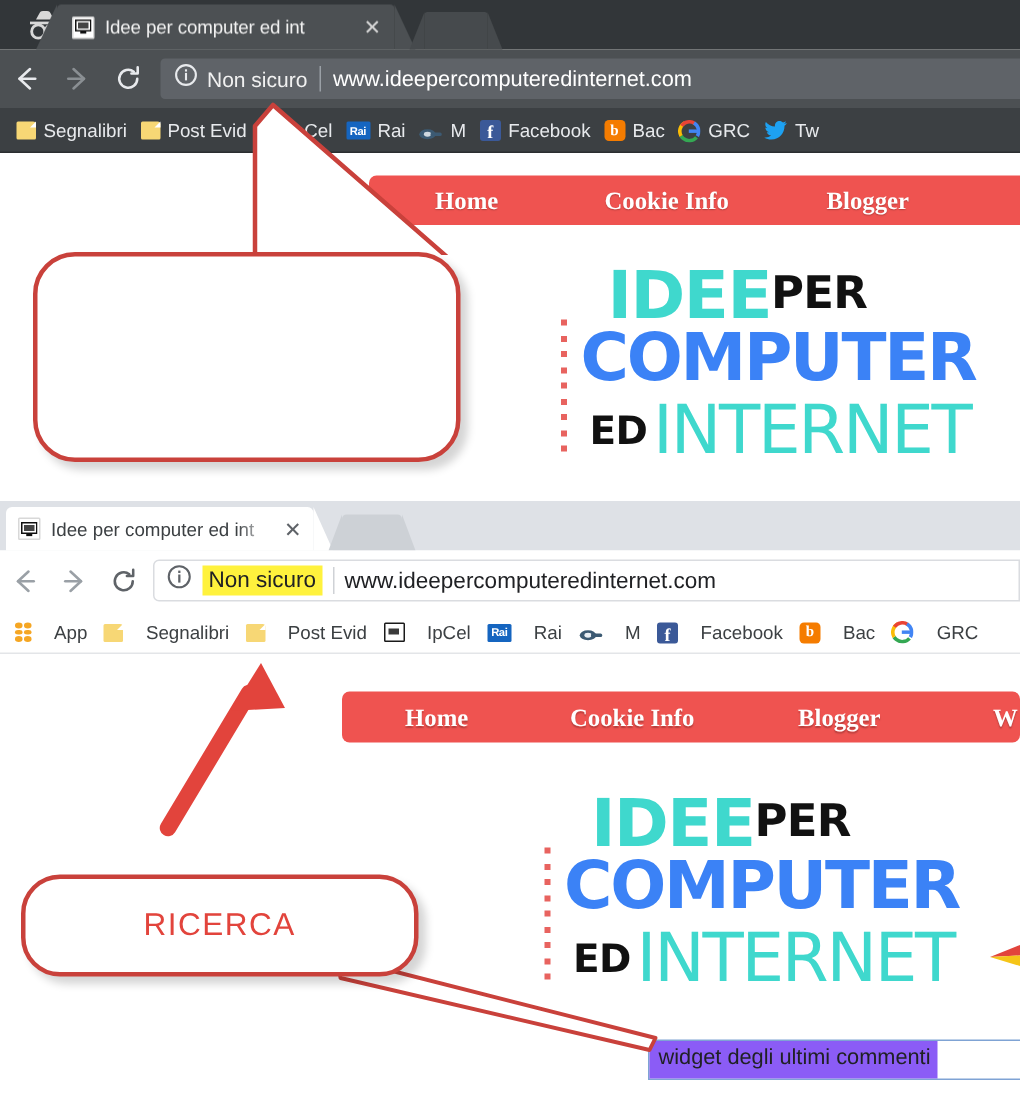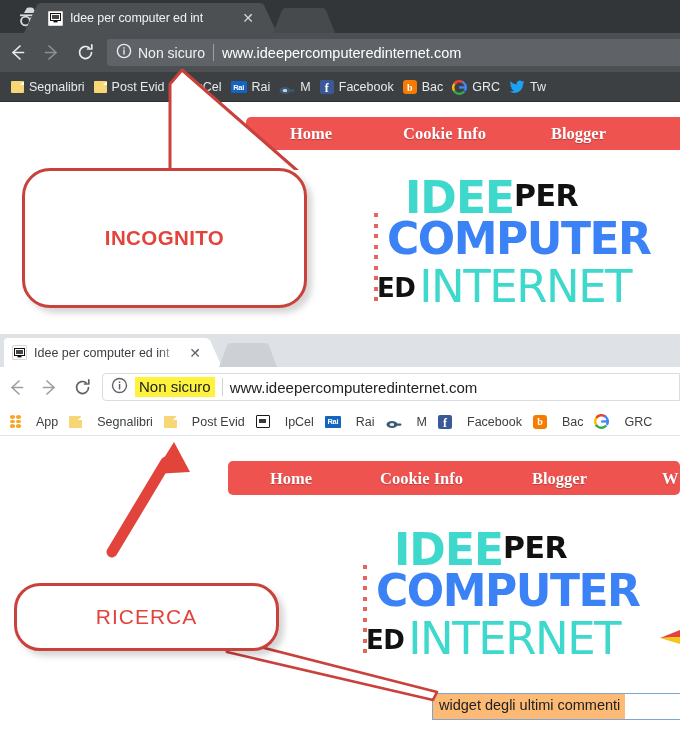--- a/index.html
+++ b/index.html
@@ -112,21 +112,21 @@
   .logo1 { position:absolute; left:369px; top:173px; width:300px; height:145px; }
   .logo2 { position:absolute; left:358px; top:525px; width:300px; height:145px; }
   .logo-wrap { position:relative; width:100%; height:100%; }
   .logo-dots { position:absolute; left:5px; top:40px; display:flex; flex-direction:column; gap:6.5px; }
   .logo-dots i { display:block; width:4px; height:4px; background:#e8635f; }
   .lrow1 { position:absolute; left:36px; top:0; display:flex; align-items:flex-end; }
   .l-idee { font-family:"DejaVu Sans", sans-serif; font-weight:bold; font-size:44px; color:#3fd8cd; letter-spacing:-1px; line-height:0.92; }
   .l-per { font-family:"DejaVu Sans", sans-serif; font-weight:bold; font-size:30px; color:#111; letter-spacing:-0.5px; line-height:1.5; }
   .lrow2 { position:absolute; left:18px; top:45px; }
   .l-computer { font-family:"DejaVu Sans", sans-serif; font-weight:bold; font-size:44px; color:#3b82f6; letter-spacing:-1.5px; line-height:0.95; }
-  .lrow3 { position:absolute; left:8px; top:93px; display:flex; align-items:flex-end; }
+  .lrow3 { position:absolute; left:24px; top:93px; display:flex; align-items:flex-end; }
   .l-ed { font-family:"DejaVu Sans", sans-serif; font-weight:bold; font-size:26px; color:#111; letter-spacing:-0.5px; line-height:1.62; }
   .l-internet { font-family:"DejaVu Sans", sans-serif; font-weight:normal; font-size:45px; color:#3fd8cd; letter-spacing:-1.5px; line-height:0.95; margin-left:4px; }
 
   
   .callout1 {
     position:absolute; left:22px; top:168px; width:285px; height:140px;
     background:#fff; border:3px solid #c9413b; border-radius:28px;
     box-shadow:5px 5px 6px rgba(0,0,0,.17);
     display:flex; align-items:center; justify-content:center;
     z-index:5;
@@ -199,21 +199,21 @@
   
   .mini-arrow { position:absolute; left:657px; top:629px; width:24px; height:18px; }
 
   
   .searchbox {
     position:absolute; left:432px; top:693px; width:250px; height:27px;
     background:#fff; border:1px solid #7fa3d4;
     display:flex; align-items:center;
   }
   .searchbox .sv {
-    font-size:14.5px; color:#202124; background:#fdba74;
+    font-size:14.5px; color:#202124; background:#8b5cf6;
     padding:3px 5px 4px 6px; white-space:nowrap; line-height:1.2;
   }
 </style>
 </head>
 <body>
 
 <div id="root">
 
   <div class="win1">
 
@@ -377,21 +377,20 @@
     </div>
   </div>
 
   <svg class="tail1" viewBox="0 0 175 125">
     <path d="M30 125 L30 22 L42 8 L168 118 Z" fill="#ffffff" stroke="#c9413b" stroke-width="3" stroke-linejoin="round"></path>
     <rect x="28" y="108" width="145" height="20" fill="#ffffff"></rect>
   </svg>
 
   <div class="callout1">
     <div class="ctext">
-      <div>INCOGNITO</div>
     </div>
   </div>
 
   <div class="win2">
 
     <div class="win2-tabstrip">
       <div class="tab2">
         <span class="tab-favicon1">
           <svg width="11" height="10" viewBox="0 0 11 10">
             <rect x="0.5" y="0.5" width="10" height="7" fill="#fff" stroke="#111" stroke-width="1"></rect>

